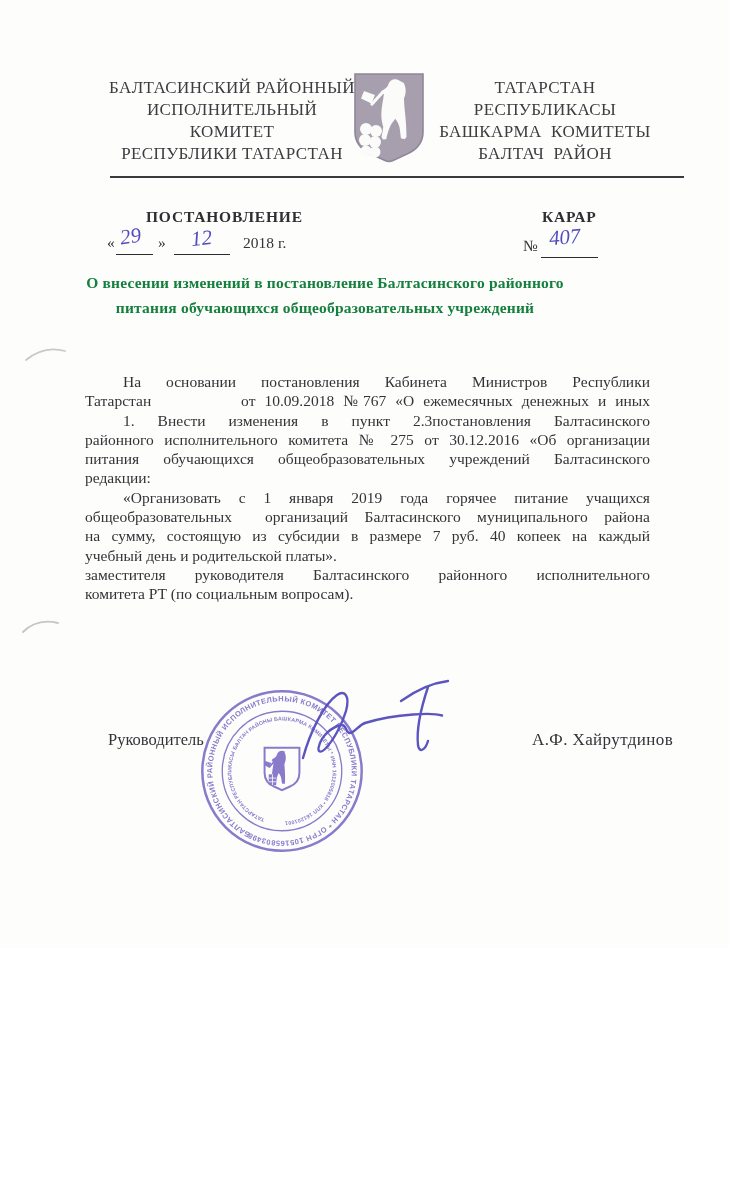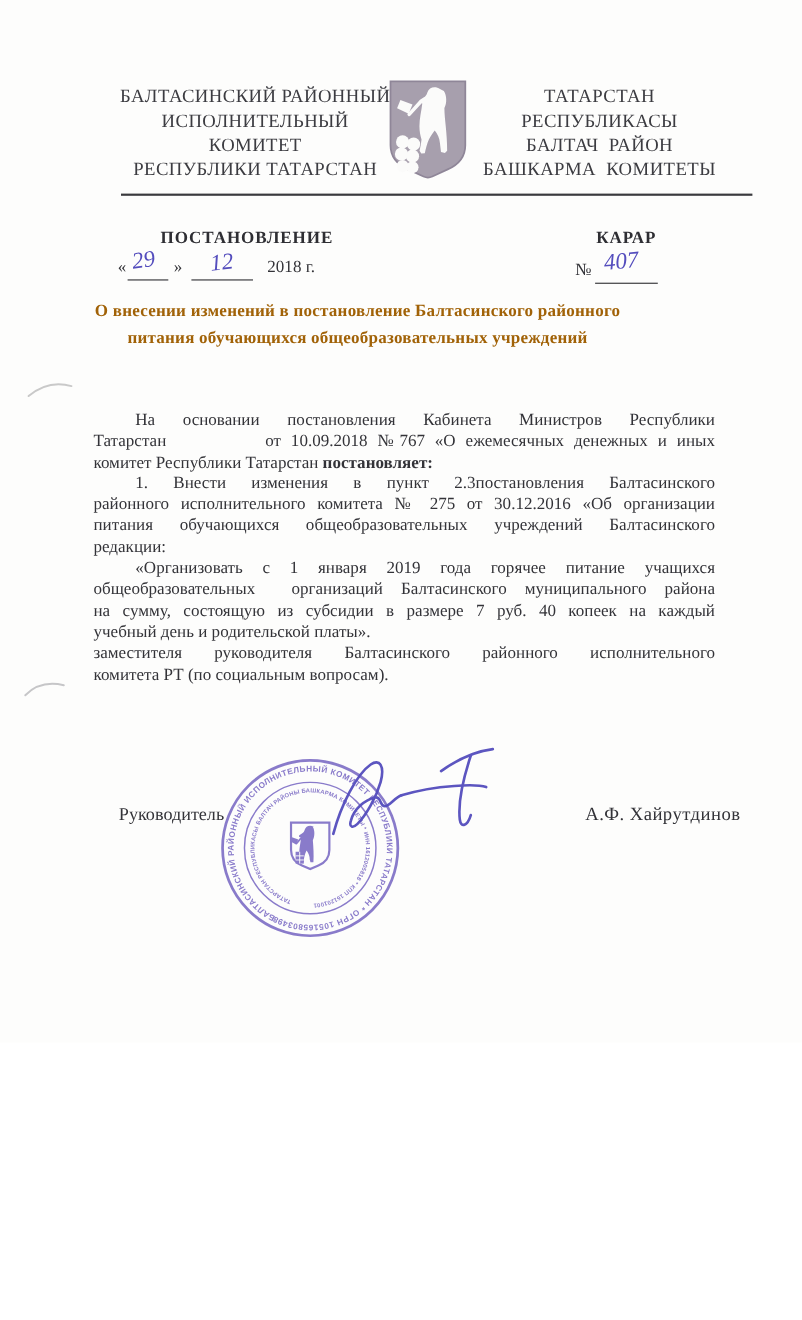--- a/index.html
+++ b/index.html
@@ -9,21 +9,21 @@
     color:var(--text,#38383c);
     font-family:"Liberation Serif",serif;
   }
   .abs{position:absolute;}
   .org{text-align:center;font-size:17px;line-height:22px;letter-spacing:.4px;color:#3c3c41;}
   .rule{height:0;border-top:2.6px solid #3a3a3e;}
   .doc-label{font-weight:bold;font-size:15.5px;letter-spacing:.8px;color:#2e2e33;}
   .meta-text{font-size:15.5px;color:#333338;}
   .hw{font-style:italic;font-size:21px;color:var(--ink,#554ec0);font-family:"Liberation Serif",serif;}
   .uline{height:0;border-bottom:1.6px solid #2d2d30;}
-  .title{text-align:center;font-weight:bold;font-size:15.5px;line-height:25.4px;letter-spacing:.2px;color:#a16207;}
+  .title{text-align:center;font-weight:bold;font-size:15.5px;line-height:25.4px;letter-spacing:.2px;color:#15803d;}
   .body-block{width:565px;font-size:15.5px;line-height:19.3px;text-align:justify;color:#333338;}
   .jl{text-align:justify;text-align-last:justify;}
   .ll{text-align-last:left;}
   .ind{text-indent:38px;}
   .b{font-weight:bold;}
   .sig-label{font-size:16.5px;color:#333338;}
   .sig-name{font-size:17px;letter-spacing:.4px;color:#333338;}
   .stampsvg{color:var(--stamp,#7d6dc5);}
   .sigsvg{color:var(--ink,#554ec0);}
   .stamp-ring-text{font-family:"Liberation Sans",sans-serif;font-weight:bold;}
@@ -53,22 +53,22 @@
         <circle cx="24" cy="59" r="6"></circle>
       <circle cx="13" cy="68" r="6"></circle>
         <circle cx="23" cy="70" r="6"></circle>
       <circle cx="14" cy="79" r="5.5"></circle>
         <circle cx="23" cy="80" r="5.5"></circle>
     </g>
   </svg>
 
   <div class="abs org" style="left:424px;top:77px;width:242px;">
     <div>ТАТАРСТАН РЕСПУБЛИКАСЫ</div>
+    <div>БАШКАРМА&nbsp; КОМИТЕТЫ</div>
     <div>БАЛТАЧ&nbsp; РАЙОН</div>
-    <div>БАШКАРМА&nbsp; КОМИТЕТЫ</div>
   </div>
 
   <div class="abs rule" style="left:110px;top:176px;width:574px;"></div>
 
   <div class="abs doc-label" style="left:146px;top:208px;">ПОСТАНОВЛЕНИЕ</div>
   <div class="abs doc-label" style="left:542px;top:208px;">КАРАР</div>
 
   <div class="abs meta-text" style="left:107px;top:234px;">«</div>
   <div class="abs uline" style="left:116px;top:254px;width:37px;"></div>
   <div class="abs hw" style="left:120px;top:224px;transform:rotate(-8deg);">29</div>
@@ -82,21 +82,20 @@
   <div class="abs hw" style="left:549px;top:225px;transform:rotate(-5deg);">407</div>
 
   <div class="abs title" style="left:50px;top:270px;width:550px;">
     <div>О внесении изменений в постановление Балтасинского районного</div>
     <div>питания обучающихся общеобразовательных учреждений</div>
   </div>
 
   <div class="abs body-block" style="left:85px;top:372px;">
     <div class="jl ind">На основании постановления Кабинета Министров Республики</div>
     <div class="jl">Татарстан&nbsp;&nbsp;&nbsp;&nbsp;&nbsp;&nbsp;&nbsp;&nbsp;&nbsp; от 10.09.2018 №767 «О ежемесячных денежных и иных</div>
-    <div class="ll"><span>комитет Республики Татарстан </span><span class="b">постановляет:</span></div>
 
     <div class="jl ind">1. Внести изменения в пункт 2.3постановления Балтасинского</div>
     <div class="jl">районного исполнительного комитета № 275 от 30.12.2016 «Об организации</div>
     <div class="jl">питания обучающихся общеобразовательных учреждений Балтасинского</div>
     <div class="ll">редакции:</div>
 
     <div class="jl ind">«Организовать с 1 января 2019 года горячее питание учащихся</div>
     <div class="jl">общеобразовательных&nbsp; организаций Балтасинского муниципального района</div>
     <div class="jl">на сумму, состоящую из субсидии в размере 7 руб. 40 копеек на каждый</div>
     <div class="ll">учебный день и родительской платы».</div>

